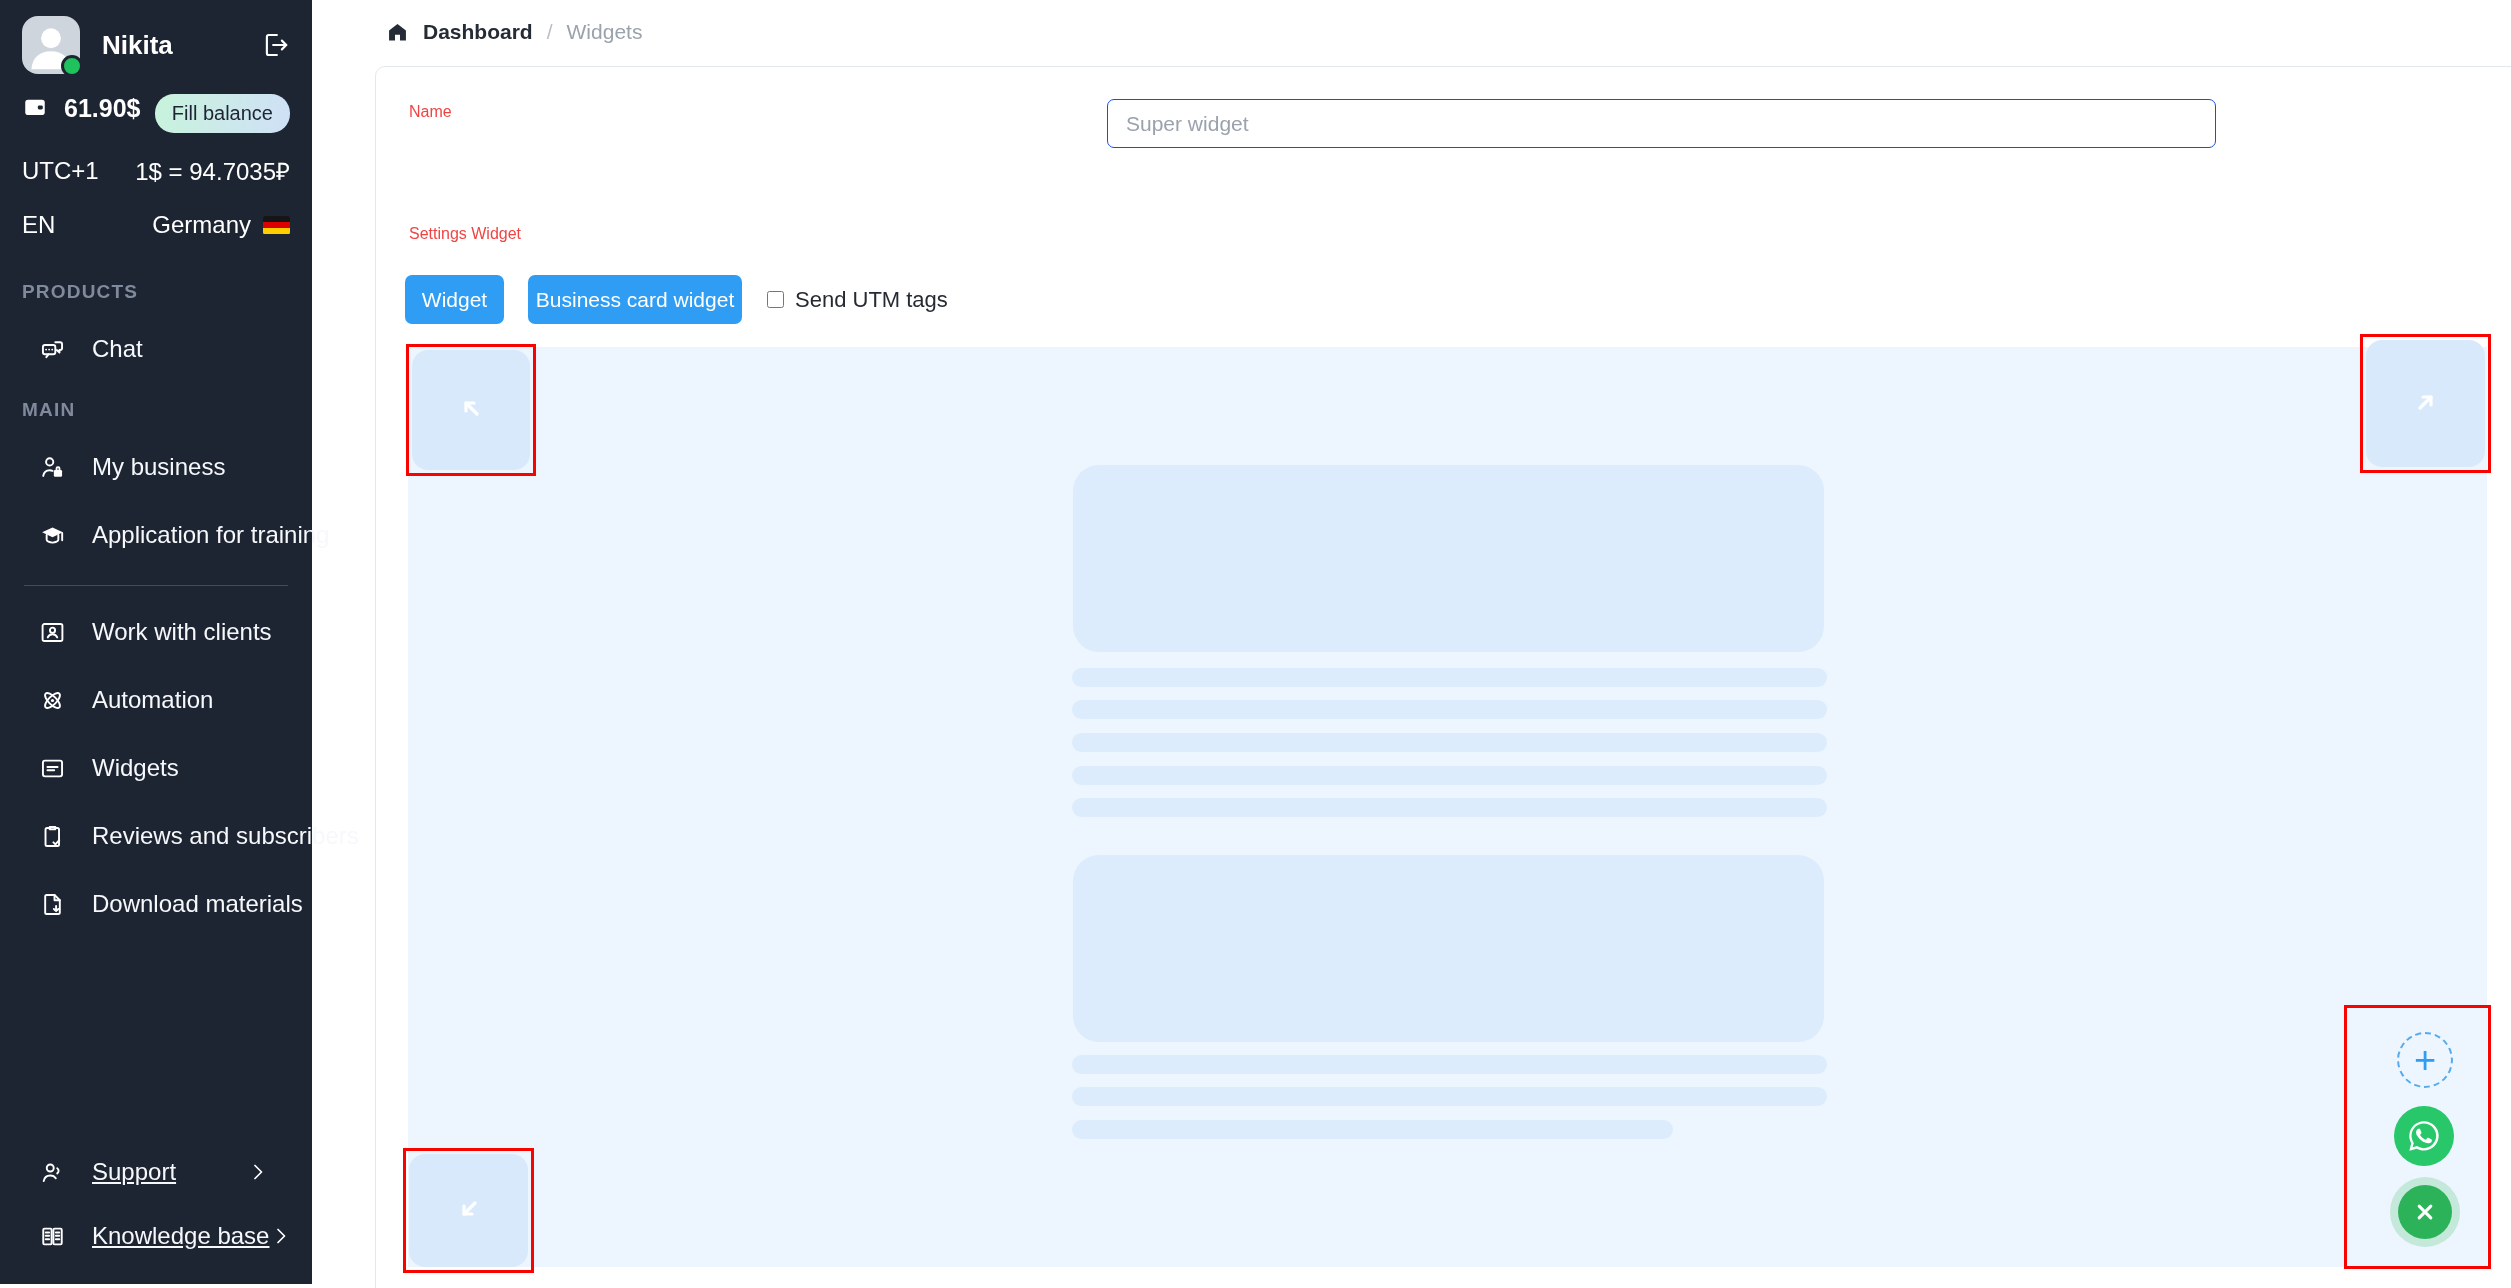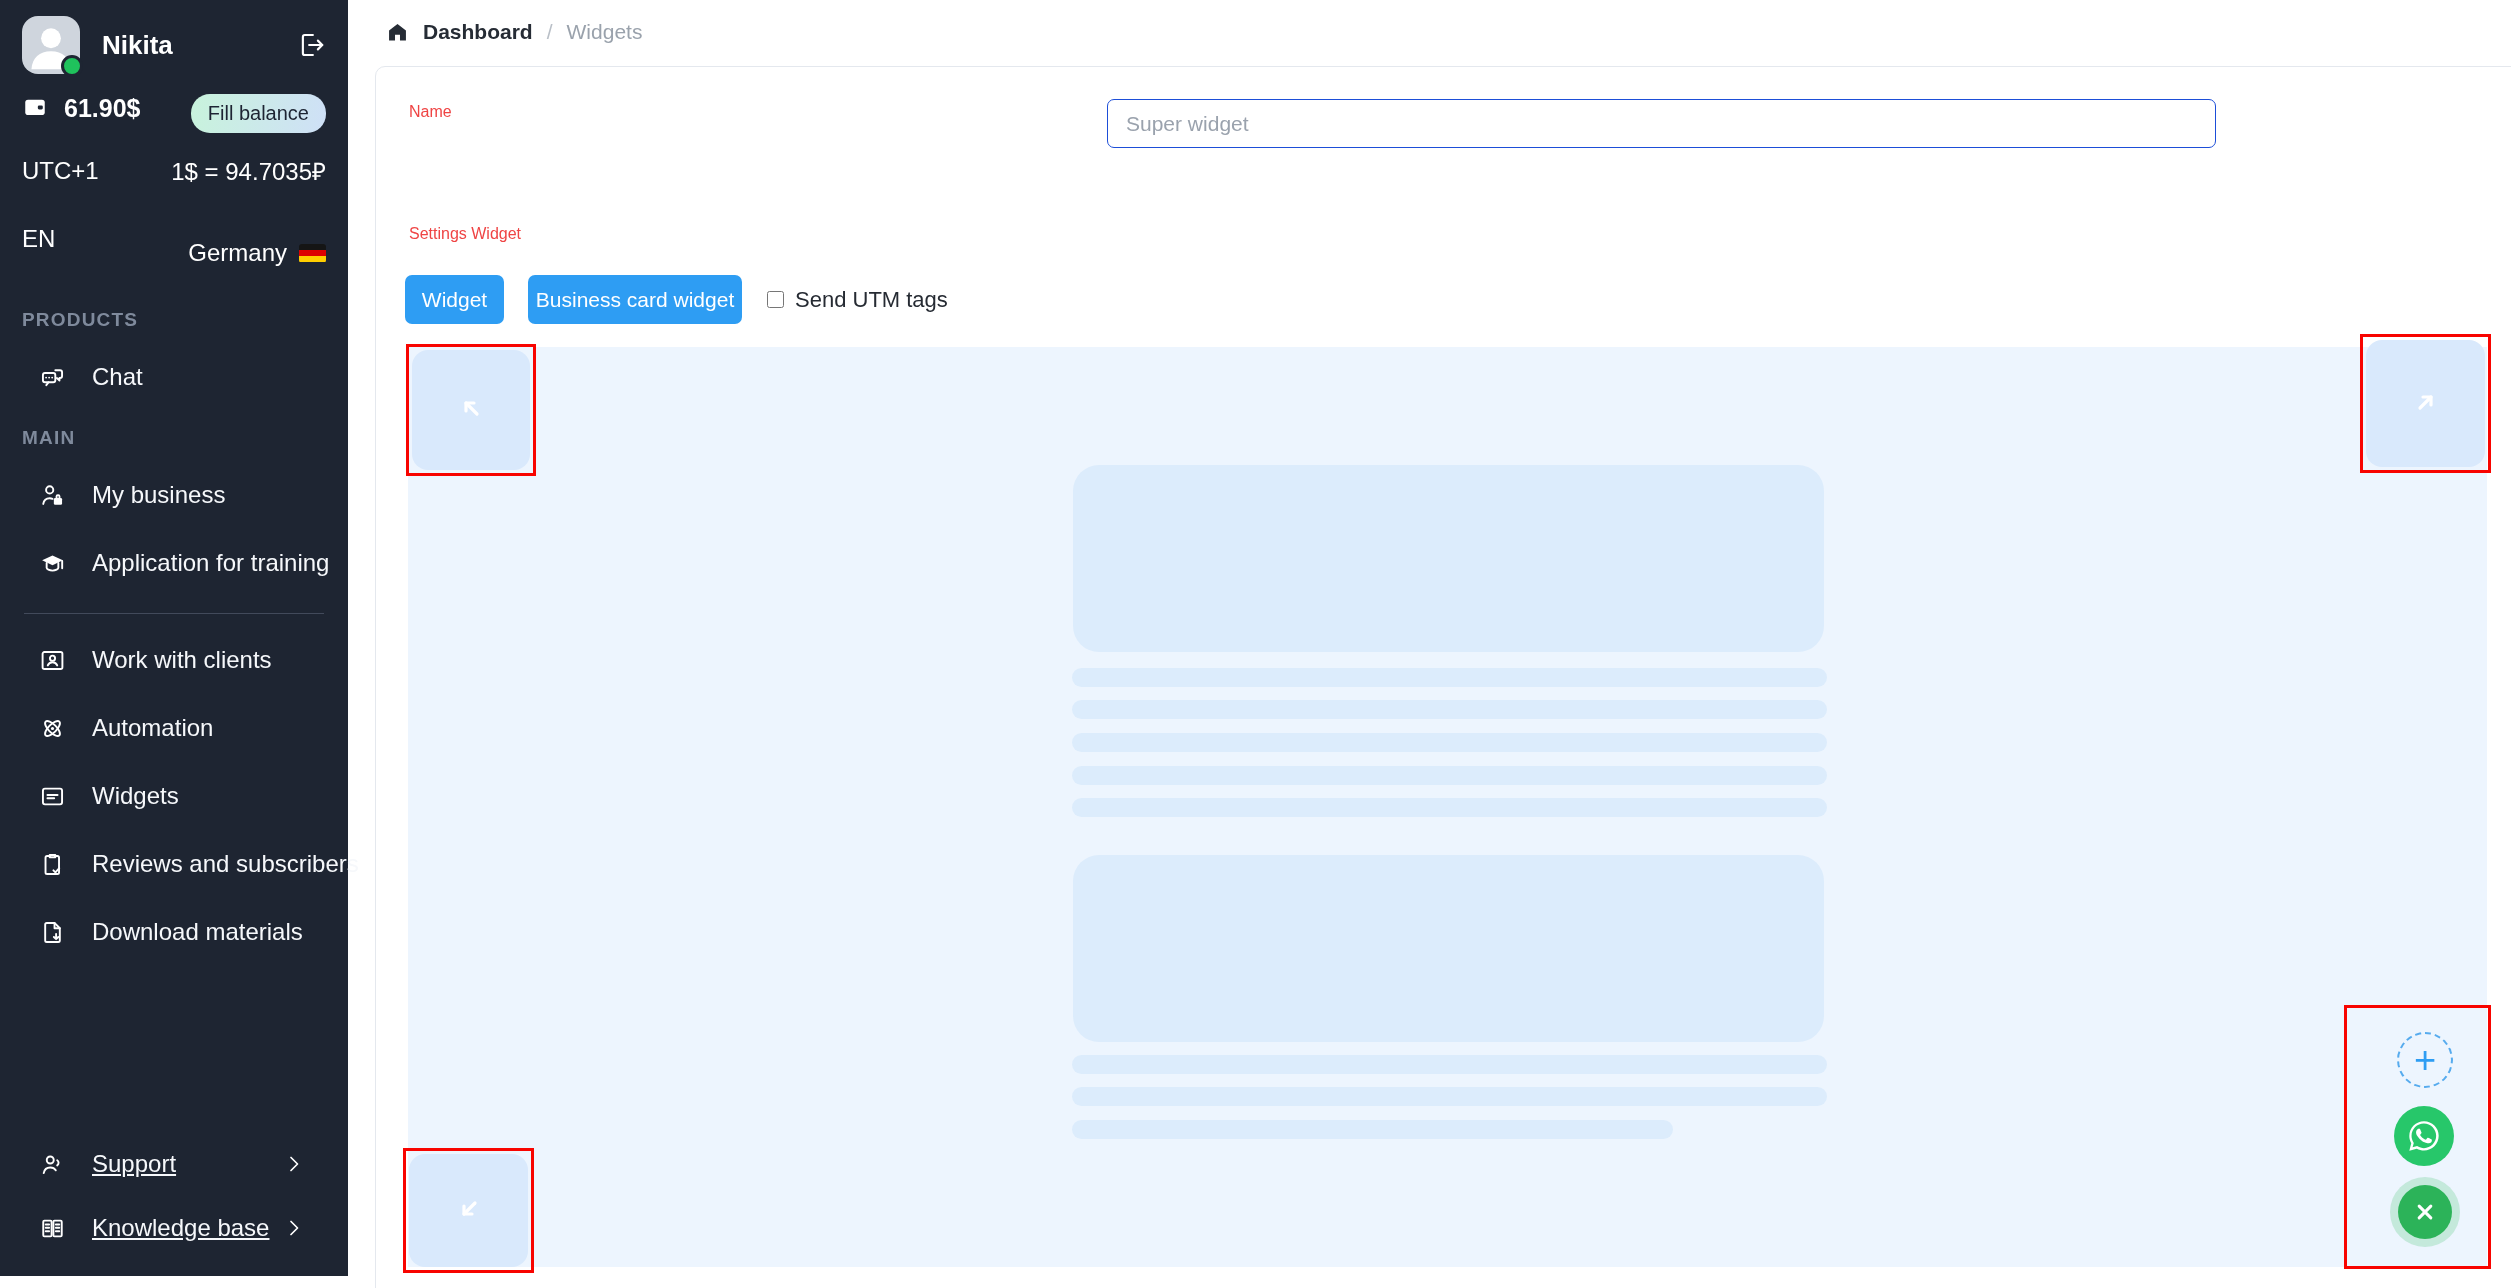--- a/index.html
+++ b/index.html
@@ -1,36 +1,36 @@
 <!DOCTYPE html>
 <html><head>
 <meta charset="utf-8">
 <style>
   html,body{margin:0;padding:0;background:#fff;}
   .app{position:relative;width:2511px;height:1288px;overflow:hidden;background:#fff;
        font-family:"Liberation Sans",sans-serif;color:#20252c;}
 
   
-  .sidebar{position:absolute;left:0;top:0;bottom:12px;width:348px;background:#1e2532;
+  .sidebar{position:absolute;left:0;top:0;bottom:4px;width:312px;background:#1e2532;
            color:#fff;box-sizing:border-box;padding:0 22px;z-index:5;}
   .user-row{display:flex;align-items:center;margin-top:16px;}
   .avatar{position:relative;width:58px;height:58px;border-radius:16px;background:#cfd5dd;flex:none;}
   .avatar svg{position:absolute;inset:0;border-radius:16px;}
   .status-dot{position:absolute;right:-3px;bottom:-3px;width:16px;height:16px;border-radius:50%;
               background:#1fc25c;border:3px solid #1e2532;}
   .user-name{margin-left:22px;font-size:26px;font-weight:700;}
   .logout{margin-left:auto;display:flex;cursor:pointer;}
   .row36{display:flex;align-items:flex-start;height:36px;}
   .balance-row{margin-top:20px;}
   .balance-amt{margin-left:16px;font-size:25px;font-weight:700;}
   .pill{margin-left:auto;background:linear-gradient(100deg,#c8f3dc,#cfe0f7);color:#1d2433;
         font-size:20px;padding:8px 17px;border-radius:19px;border:none;cursor:pointer;
         font-family:inherit;}
   .info-row{display:flex;align-items:center;justify-content:space-between;font-size:24px;margin-top:24px;}
-  .country-wrap{display:flex;align-items:center;gap:12px;margin-top:28px;}
+  .country-wrap{display:flex;align-items:center;gap:12px;}
   .flag{width:27px;height:19px;border-radius:3px;overflow:hidden;display:inline-block;}
   .flag div{height:33.33%;}
   .f-black{background:#151515;} .f-red{background:#dd0000;} .f-gold{background:#ffce00;}
   .sec-label{font-size:19px;letter-spacing:1.2px;color:#7f8a9c;margin-top:42px;font-weight:700;}
   .nav-row{display:flex;align-items:center;height:44px;margin-top:24px;padding:0 20px 0 16px;cursor:pointer;}
   .nav-row .ic{width:28px;height:28px;flex:none;display:flex;align-items:center;justify-content:center;}
   .nav-row .lbl{margin-left:26px;font-size:24px;color:#f6f8fb;white-space:nowrap;}
   .nav-row .lbl.u{text-decoration:underline;}
   .badge{margin-left:auto;background:linear-gradient(100deg,#c8f3dc,#cfe0f7);color:#1d2433;
          font-size:22px;min-width:38px;text-align:center;padding:5px 12px;border-radius:17px;}

